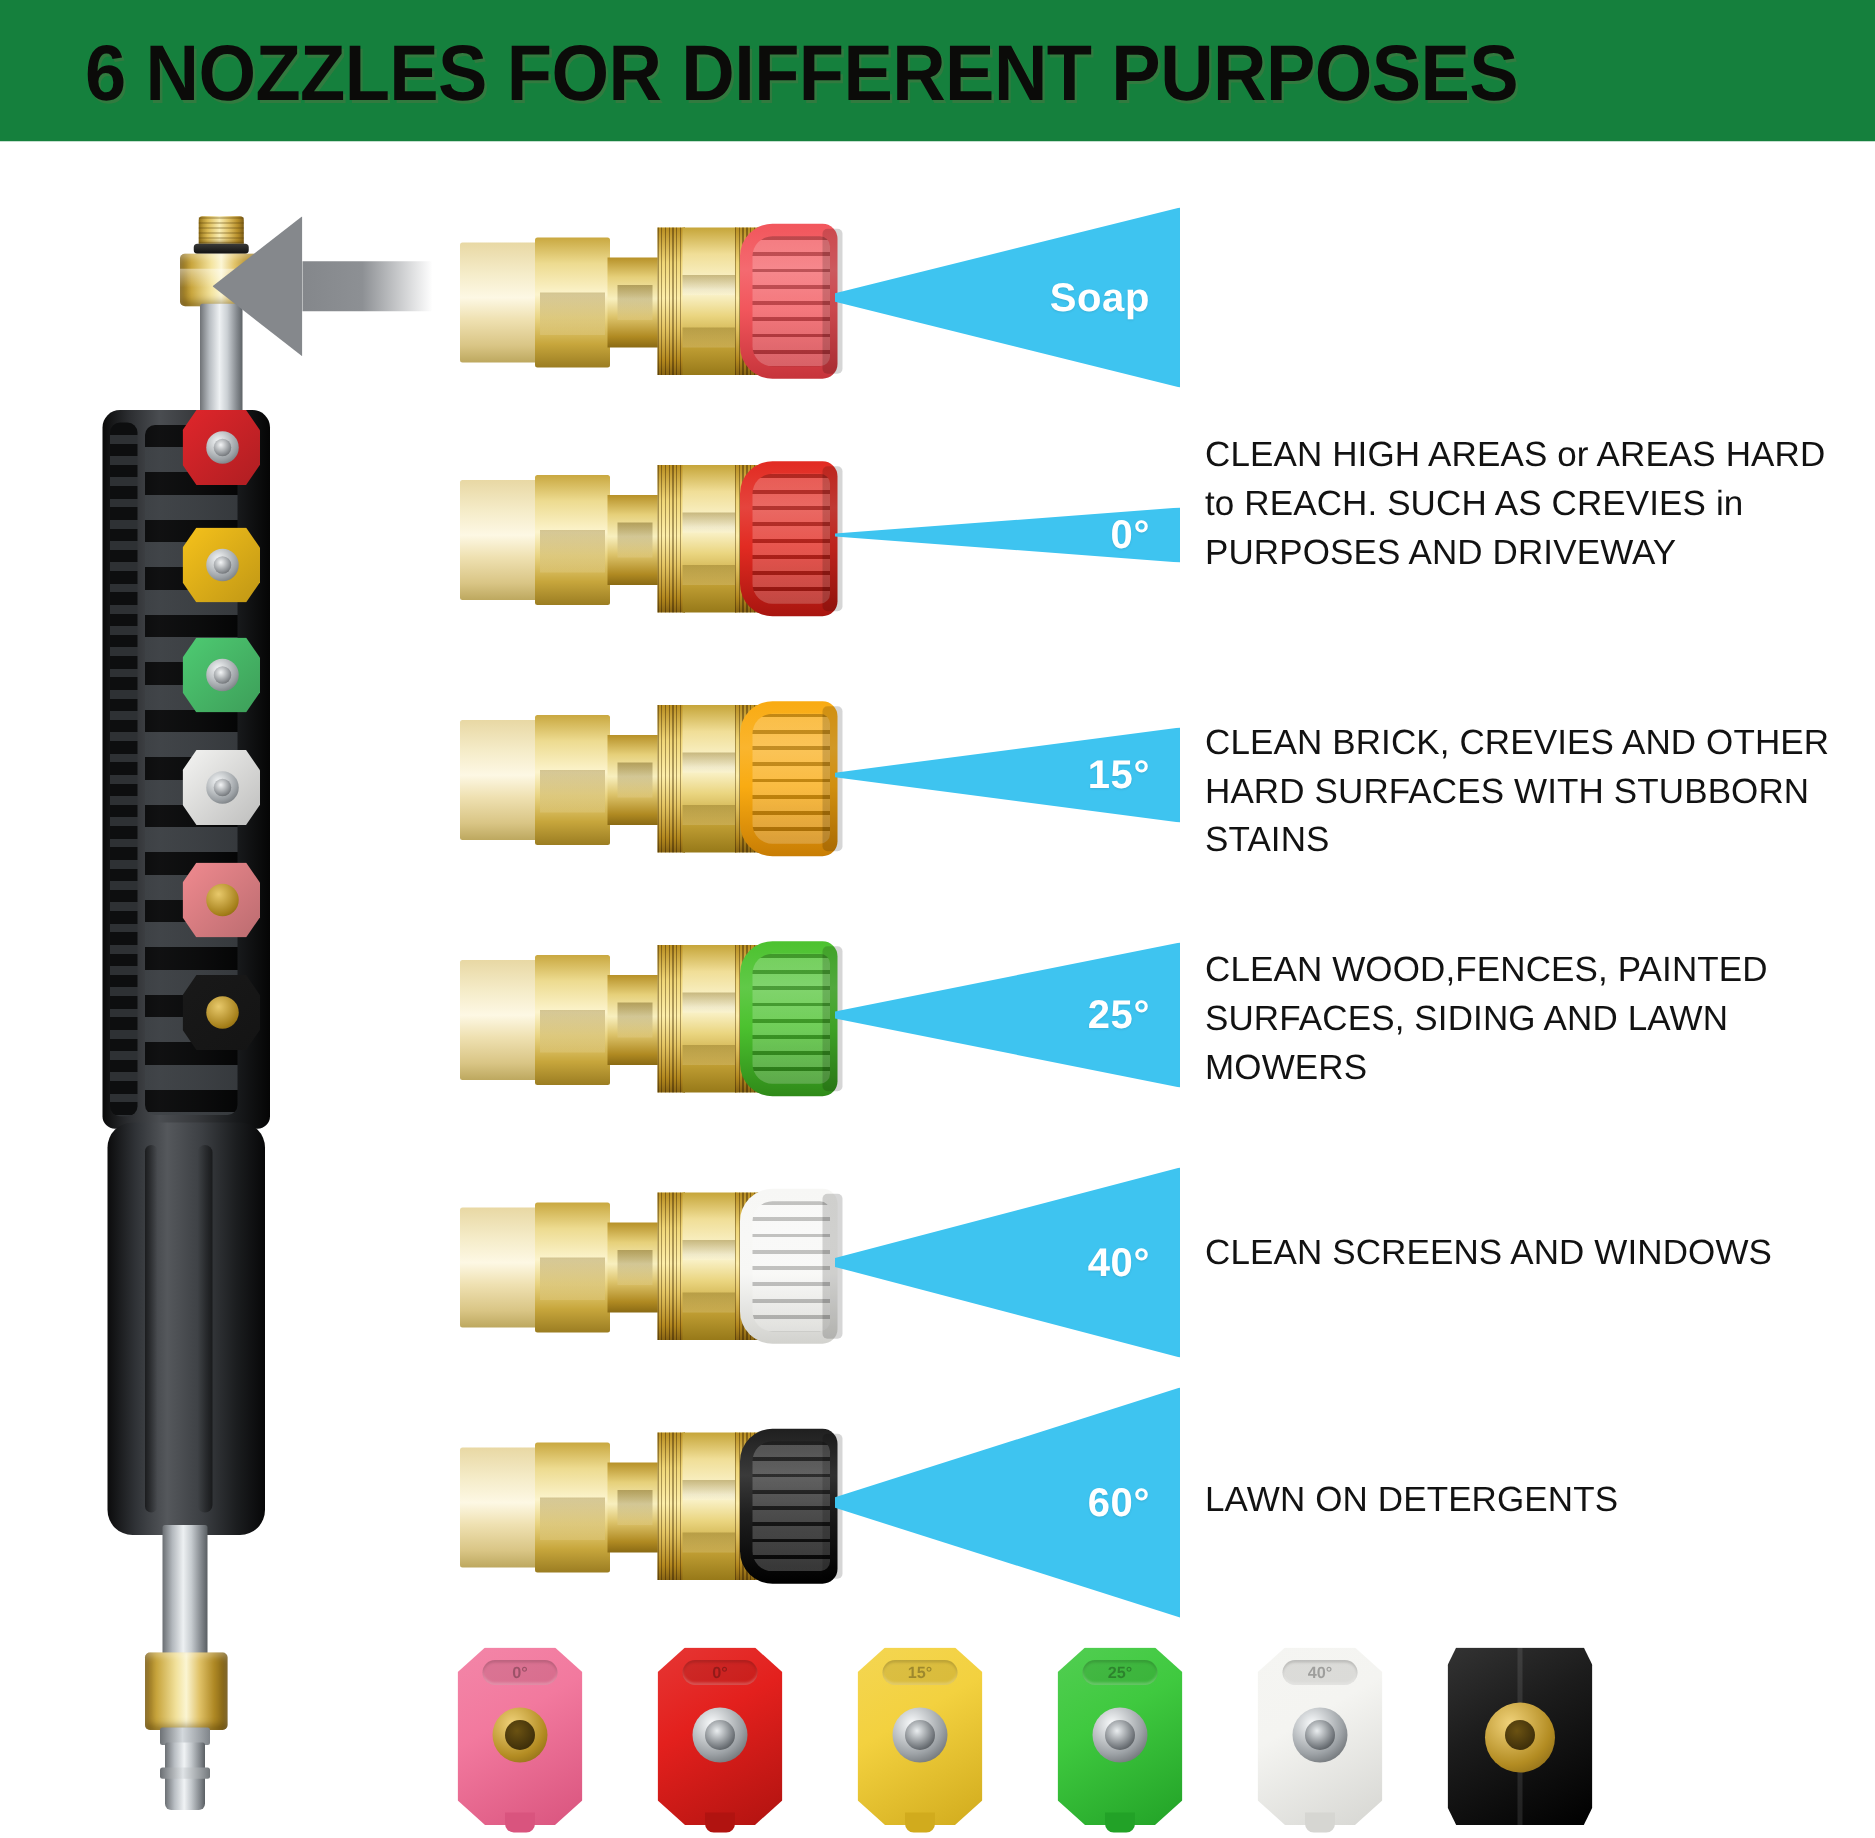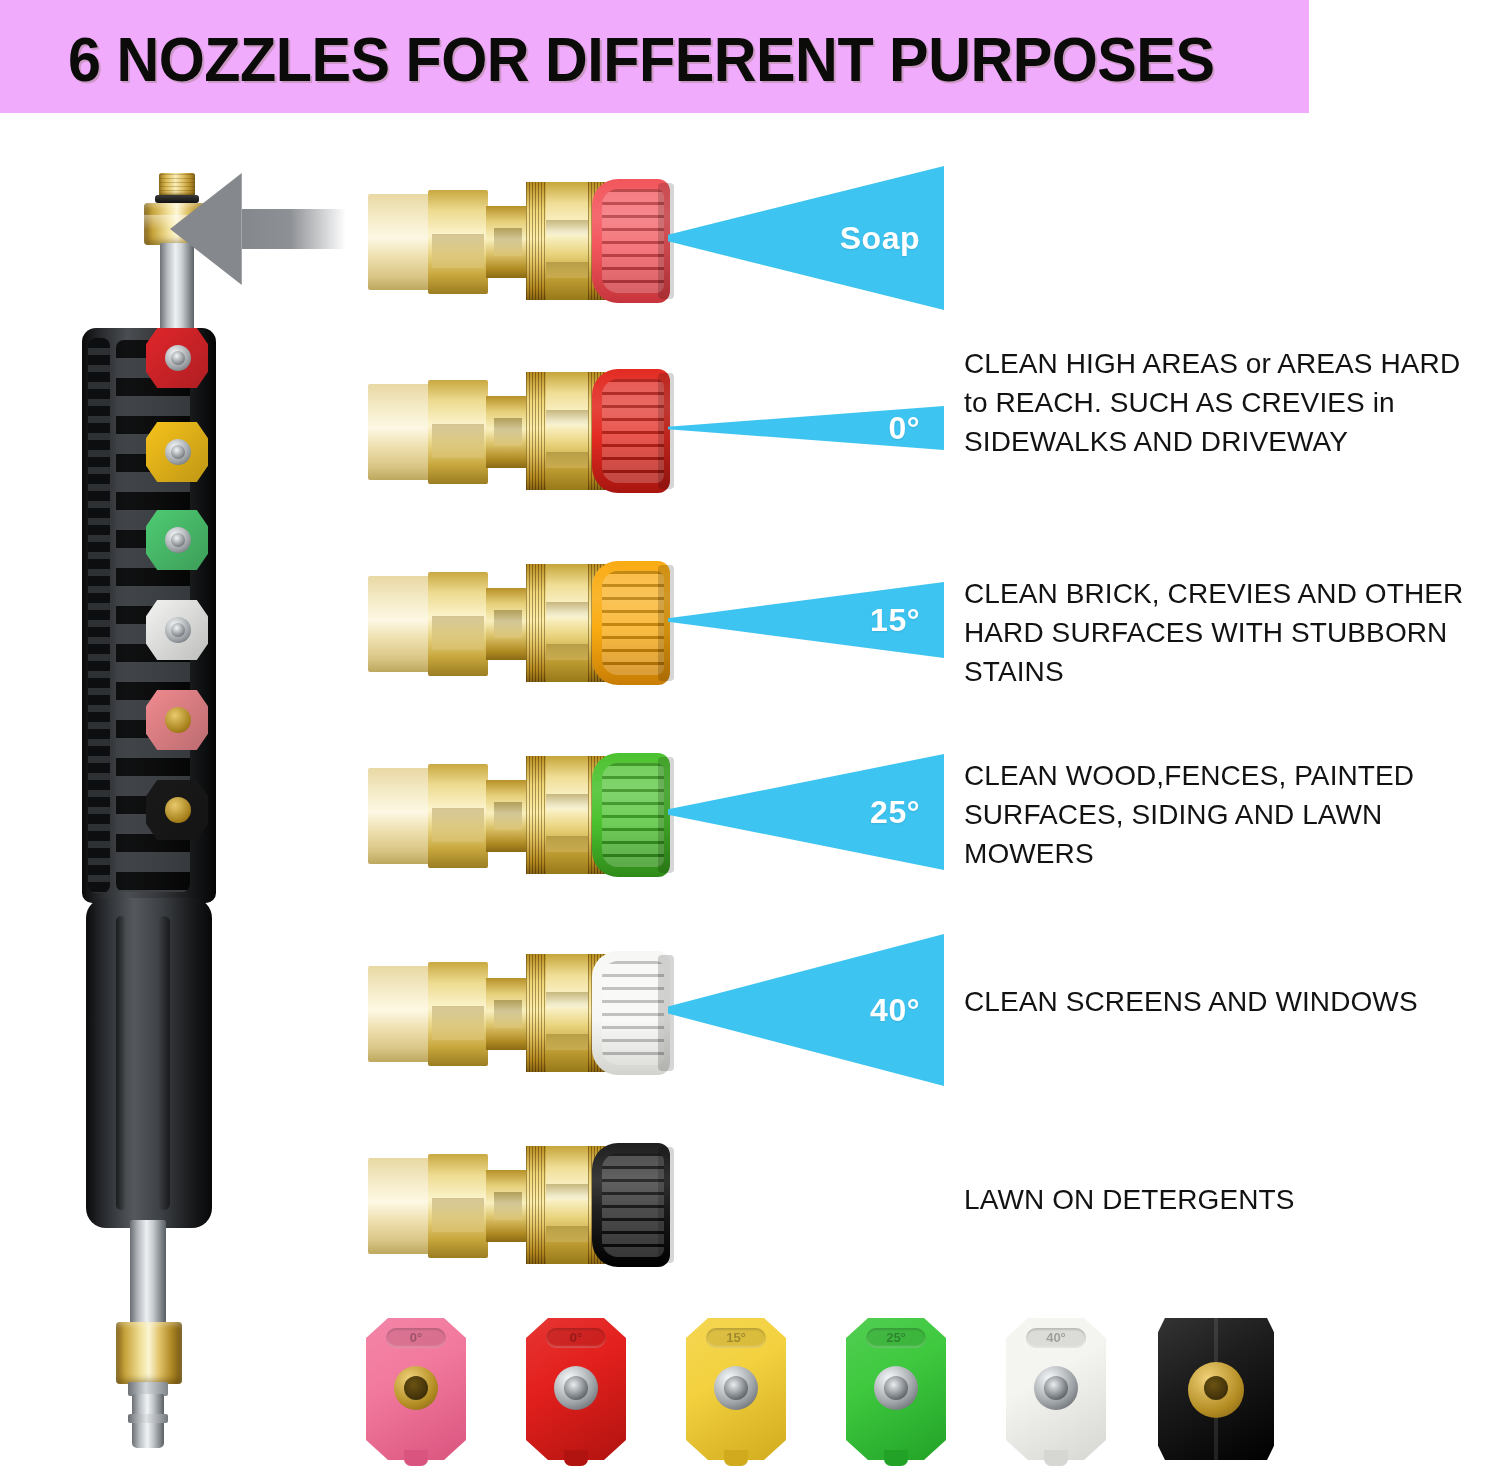--- a/index.html
+++ b/index.html
@@ -16,23 +16,23 @@
     position: relative;
     width: 1500px;
     height: 1470px;
     background: #ffffff;
   }
 
   
   #header-banner {
     position: absolute;
     left: 0; top: 0;
-    width: 1309px;
+    width: 1500px;
     height: 113px;
-    background: #f0abfc;
+    background: #15803d;
   }
   #header-title {
     position: absolute;
     left: 68px;
     top: 26px;
     font-family: "Liberation Sans", sans-serif;
     font-weight: bold;
     font-size: 63px;
     line-height: 66px;
     letter-spacing: -0.5px;
@@ -516,20 +516,24 @@
             <span></span>
             <span></span>
             <span></span>
           </div>
         </div>
         <div class="cap" style="top: 3px;">
           <div class="body" style="background:linear-gradient(180deg,#1f1f1f 0%,#3a3a3a 30%,#1f1f1f 55%,#000000 100%)"></div>
           <div class="ribs"></div>
           <div class="face"></div>
         </div>
+        <div class="cone" style="left: 668px; top: -34px; width: 276px; height: 192px;">
+          <div class="tri" style="background: rgb(62, 196, 240); clip-path: polygon(0% 47.8%, 100% 2.08333%, 100% 97.9167%, 0% 52.2%);"></div>
+          <div class="lbl">60°</div>
+        </div>
       </div>
     </div>
 
   <div id="tips-row">
       <div class="tip" style="left: 352px;">
         <div class="shell" style="background:linear-gradient(150deg,#f386a8,#f2799e 40%,#d9547e)"></div>
         <div class="emboss">0°</div>
         <div class="ring" style="background:radial-gradient(circle at 36% 30%,#f0d27a,#b38c22 62%,#7a5c13)"></div>
         <div class="core" style="background:radial-gradient(circle at 40% 36%,#6b5212,#2e2207)"></div>
         <div class="tab" style="background:#d9547e"></div>
@@ -563,18 +567,18 @@
         <div class="tab" style="background:#d6d6d2"></div>
       </div>
       <div class="tip black" style="left: 1152px;">
         <div class="shell" style="background:linear-gradient(150deg,#333333,#1c1c1c 40%,#000000)"></div>
         <div class="seam"></div>
         <div class="ring" style="background:radial-gradient(circle at 36% 30%,#f0d27a,#b38c22 62%,#7a5c13)"></div>
         <div class="core" style="background:radial-gradient(circle at 40% 36%,#6b5212,#2e2207)"></div>
       </div>
     </div>
 
-    <div class="desc" style="top: 344px;">CLEAN HIGH AREAS or AREAS HARD to REACH. SUCH AS CREVIES in SIDEWALKS AND DRIVEWAY</div>
+    <div class="desc" style="top: 344px;">CLEAN HIGH AREAS or AREAS HARD to REACH. SUCH AS CREVIES in PURPOSES AND DRIVEWAY</div>
     <div class="desc" style="top: 574px;">CLEAN BRICK, CREVIES AND OTHER HARD SURFACES WITH STUBBORN STAINS</div>
     <div class="desc" style="top: 756px;">CLEAN WOOD,FENCES, PAINTED SURFACES, SIDING AND LAWN MOWERS</div>
     <div class="desc" style="top: 982px;">CLEAN SCREENS AND WINDOWS</div>
     <div class="desc" style="top: 1180px;">LAWN ON DETERGENTS</div>
   </div>
 
 </body></html>

